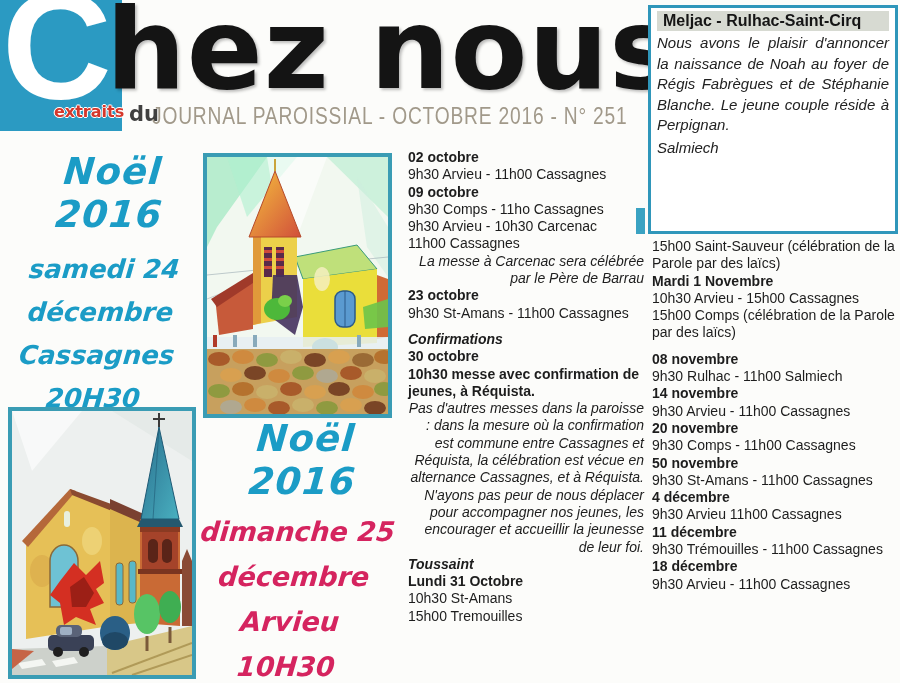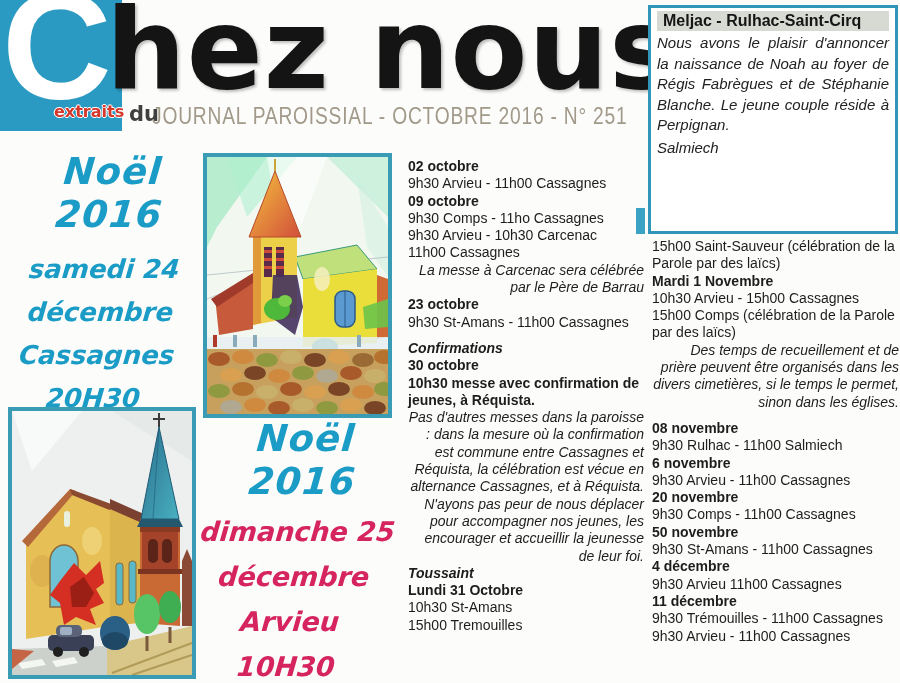--- a/index.html
+++ b/index.html
@@ -41,21 +41,21 @@
   
   .art{position:absolute;border:4px solid #3a9cb4;box-sizing:border-box;background:#fff;
        box-shadow:inset 0 0 0 2px #fff;}
   .art svg{display:block;width:100%;height:100%;}
   .art1{left:203px;top:153px;width:189px;height:265px;}
   .art2{left:8px;top:407px;width:188px;height:272px;}
 
   
   .sched p{margin:0;font-size:14px;line-height:17.3px;color:#1d1d1d;}
   .sched{position:absolute;}
-  .col-center{left:408px;top:158px;width:236px;}
+  .col-center{left:408px;top:149px;width:236px;}
   .col-right{left:652px;top:238px;width:247px;}
   .s-b{font-weight:bold;color:#111;}
   .s-i{font-style:italic;text-align:right;}
   .s-bi{font-weight:bold;font-style:italic;color:#111;}
   .s-sp{height:9px;}
 
   .artifact{position:absolute;left:636px;top:208px;width:9px;height:26px;background:#3aa2c2;}
 </style>
 </head>
 <body>
@@ -254,31 +254,31 @@
       <p class="s-n">10h30 St-Amans</p>
       <p class="s-n">15h00 Tremouilles</p>
     </div>
 
   <div class="sched col-right">
 
   <p class="s-n">15h00 Saint-Sauveur (célébration de la Parole par des laïcs)</p>
       <p class="s-b">Mardi 1 Novembre</p>
       <p class="s-n">10h30 Arvieu - 15h00 Cassagnes</p>
       <p class="s-n">15h00 Comps (célébration de la Parole par des laïcs)</p>
-      <p class="s-i">Des temps de recueillement et de prière peuvent être organisés dans les divers cimetières, si le temps le permet, sinon dans les églises.</p>
       <p class="s-sp"></p>
       <p class="s-b">08 novembre</p>
       <p class="s-n">9h30 Rulhac - 11h00 Salmiech</p>
-      <p class="s-b">6 novembre</p>
+      <p class="s-b">14 novembre</p>
       <p class="s-n">9h30 Arvieu - 11h00 Cassagnes</p>
       <p class="s-b">20 novembre</p>
       <p class="s-n">9h30 Comps - 11h00 Cassagnes</p>
       <p class="s-b">50 novembre</p>
       <p class="s-n">9h30 St-Amans - 11h00 Cassagnes</p>
       <p class="s-b">4 décembre</p>
       <p class="s-n">9h30 Arvieu 11h00 Cassagnes</p>
       <p class="s-b">11 décembre</p>
       <p class="s-n">9h30 Trémouilles - 11h00 Cassagnes</p>
+      <p class="s-b">18 décembre</p>
       <p class="s-n">9h30 Arvieu - 11h00 Cassagnes</p>
     </div>
 
   <div class="artifact"></div>
 </div>
 
 </body></html>

